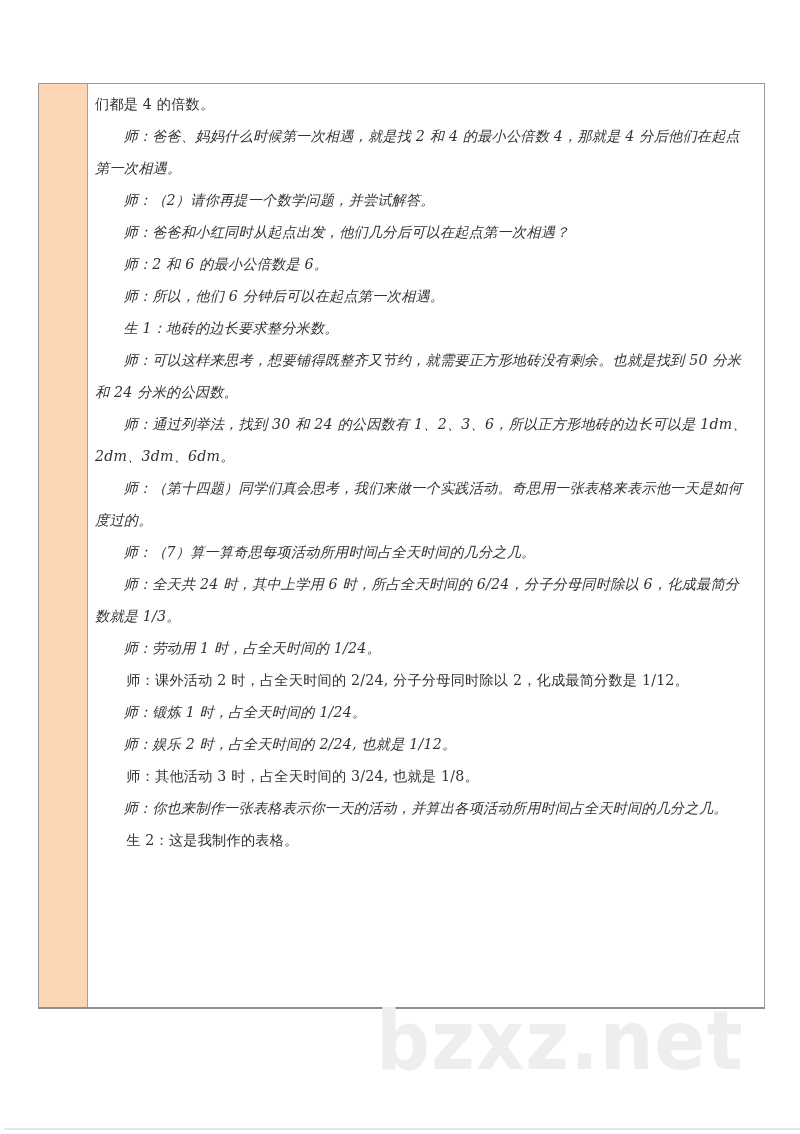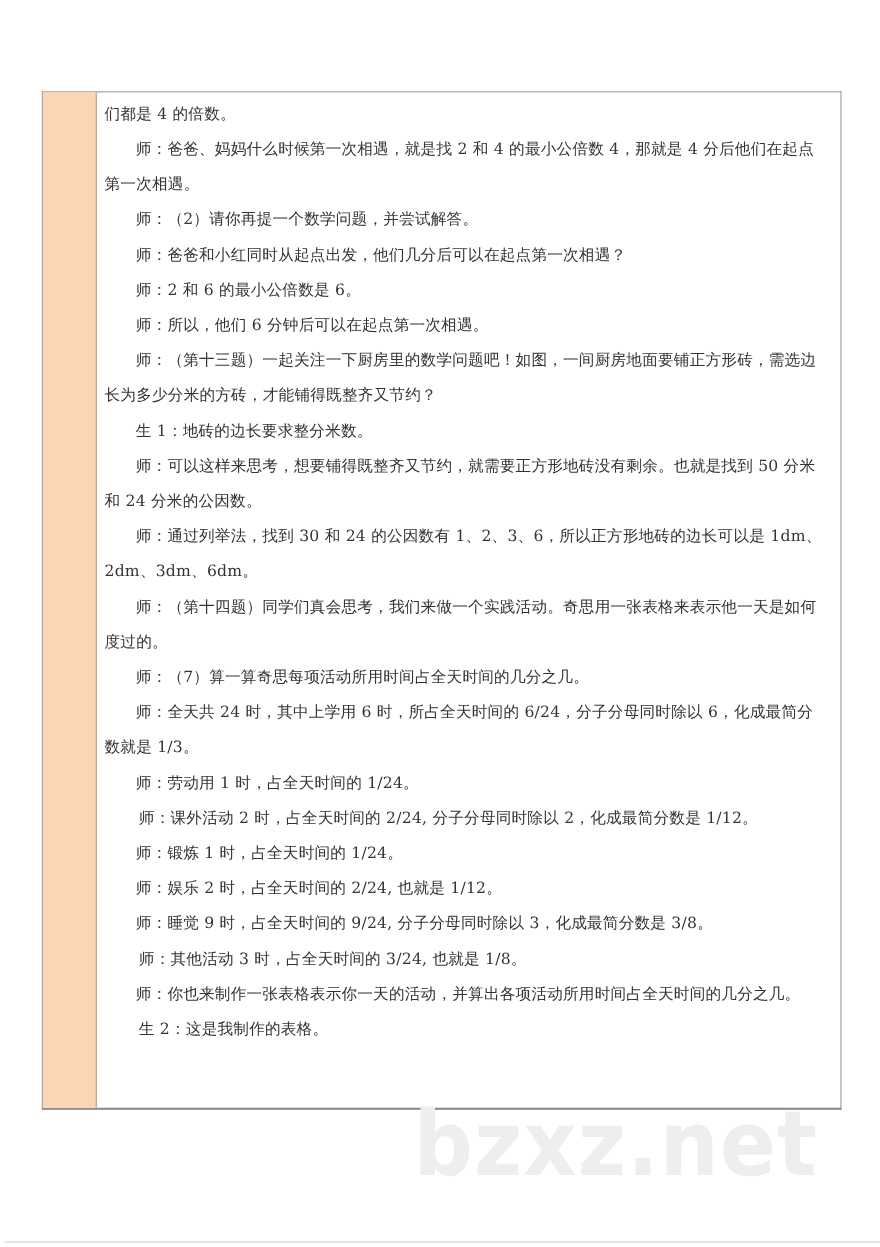--- a/index.html
+++ b/index.html
@@ -47,21 +47,21 @@
       box-sizing: border-box;
     }
     .para {
       margin: 0;
       font-size: 14.2px;
       line-height: 32px;
       letter-spacing: 0.2px;
       white-space: normal;
       word-break: break-all;
     }
-    .para.indent { text-indent: 2em; }
+    .para.indent { text-indent: 2em; font-style: italic; }
     .para.indent-more { text-indent: 2.2em; }
     .watermark {
       position: absolute;
       left: 372px;
       top: 1000px;
       font-family: "DejaVu Sans", "Liberation Sans", sans-serif;
       font-weight: bold;
       font-size: 82px;
       letter-spacing: 1px;
       color: #eeeeee;
@@ -77,31 +77,29 @@
 <div class="page-frame">
   <div class="lesson-table">
     <div class="side-cell"></div>
     <div class="content-cell">
       <p class="para">们都是 4 的倍数。</p>
       <p class="para indent">师：爸爸、妈妈什么时候第一次相遇，就是找 2 和 4 的最小公倍数 4，那就是 4 分后他们在起点第一次相遇。</p>
       <p class="para indent">师：（2）请你再提一个数学问题，并尝试解答。</p>
       <p class="para indent">师：爸爸和小红同时从起点出发，他们几分后可以在起点第一次相遇？</p>
       <p class="para indent">师：2 和 6 的最小公倍数是 6。</p>
       <p class="para indent">师：所以，他们 6 分钟后可以在起点第一次相遇。</p>
-      <p class="para indent">师：（第十三题）一起关注一下厨房里的数学问题吧！如图，一间厨房地面要铺正方形砖，需选边长为多少分米的方砖，才能铺得既整齐又节约？</p>
       <p class="para indent">生 1：地砖的边长要求整分米数。</p>
       <p class="para indent">师：可以这样来思考，想要铺得既整齐又节约，就需要正方形地砖没有剩余。也就是找到 50 分米和 24 分米的公因数。</p>
       <p class="para indent">师：通过列举法，找到 30 和 24 的公因数有 1、2、3、6，所以正方形地砖的边长可以是 1dm、2dm、3dm、6dm。</p>
       <p class="para indent">师：（第十四题）同学们真会思考，我们来做一个实践活动。奇思用一张表格来表示他一天是如何度过的。</p>
       <p class="para indent">师：（7）算一算奇思每项活动所用时间占全天时间的几分之几。</p>
       <p class="para indent">师：全天共 24 时，其中上学用 6 时，所占全天时间的 6/24，分子分母同时除以 6，化成最简分数就是 1/3。</p>
       <p class="para indent">师：劳动用 1 时，占全天时间的 1/24。</p>
       <p class="para indent-more">师：课外活动 2 时，占全天时间的 2/24, 分子分母同时除以 2，化成最简分数是 1/12。</p>
       <p class="para indent">师：锻炼 1 时，占全天时间的 1/24。</p>
       <p class="para indent">师：娱乐 2 时，占全天时间的 2/24, 也就是 1/12。</p>
-      <p class="para indent">师：睡觉 9 时，占全天时间的 9/24, 分子分母同时除以 3，化成最简分数是 3/8。</p>
       <p class="para indent-more">师：其他活动 3 时，占全天时间的 3/24, 也就是 1/8。</p>
       <p class="para indent">师：你也来制作一张表格表示你一天的活动，并算出各项活动所用时间占全天时间的几分之几。</p>
       <p class="para indent-more">生 2：这是我制作的表格。</p>
     </div>
   </div>
   <div class="watermark">bzxz.net</div>
 </div>
 
 </body></html>

